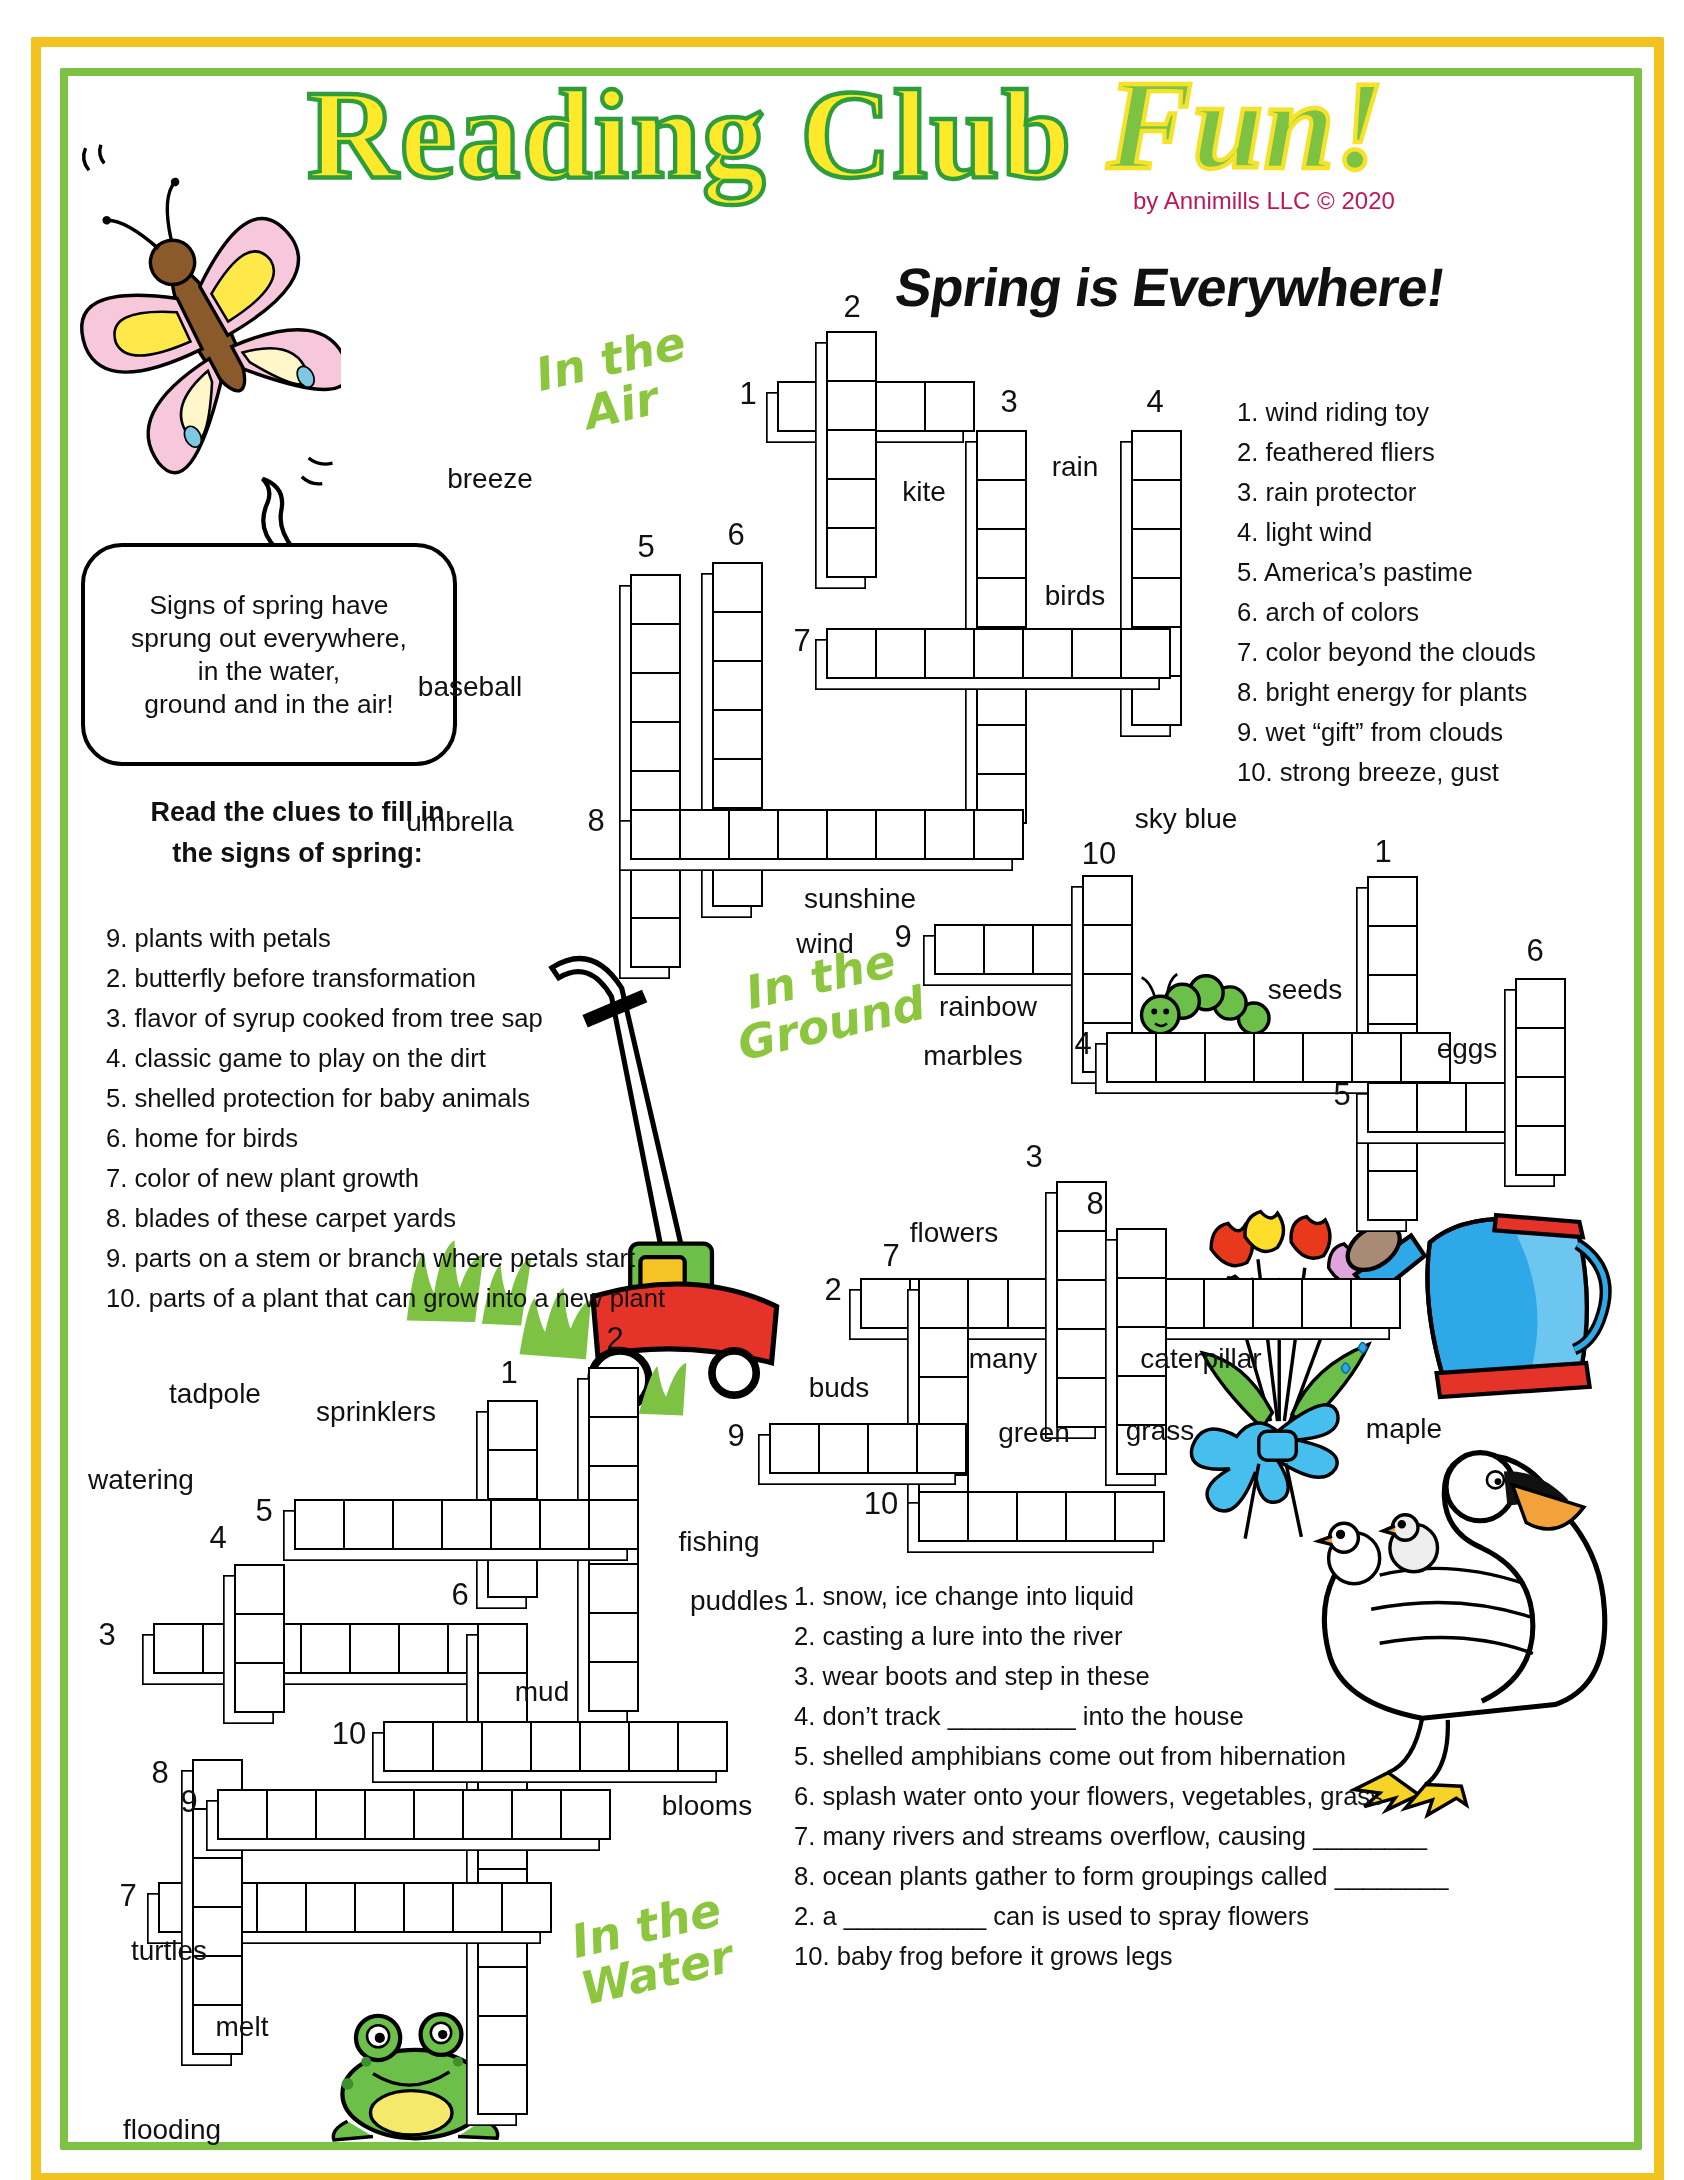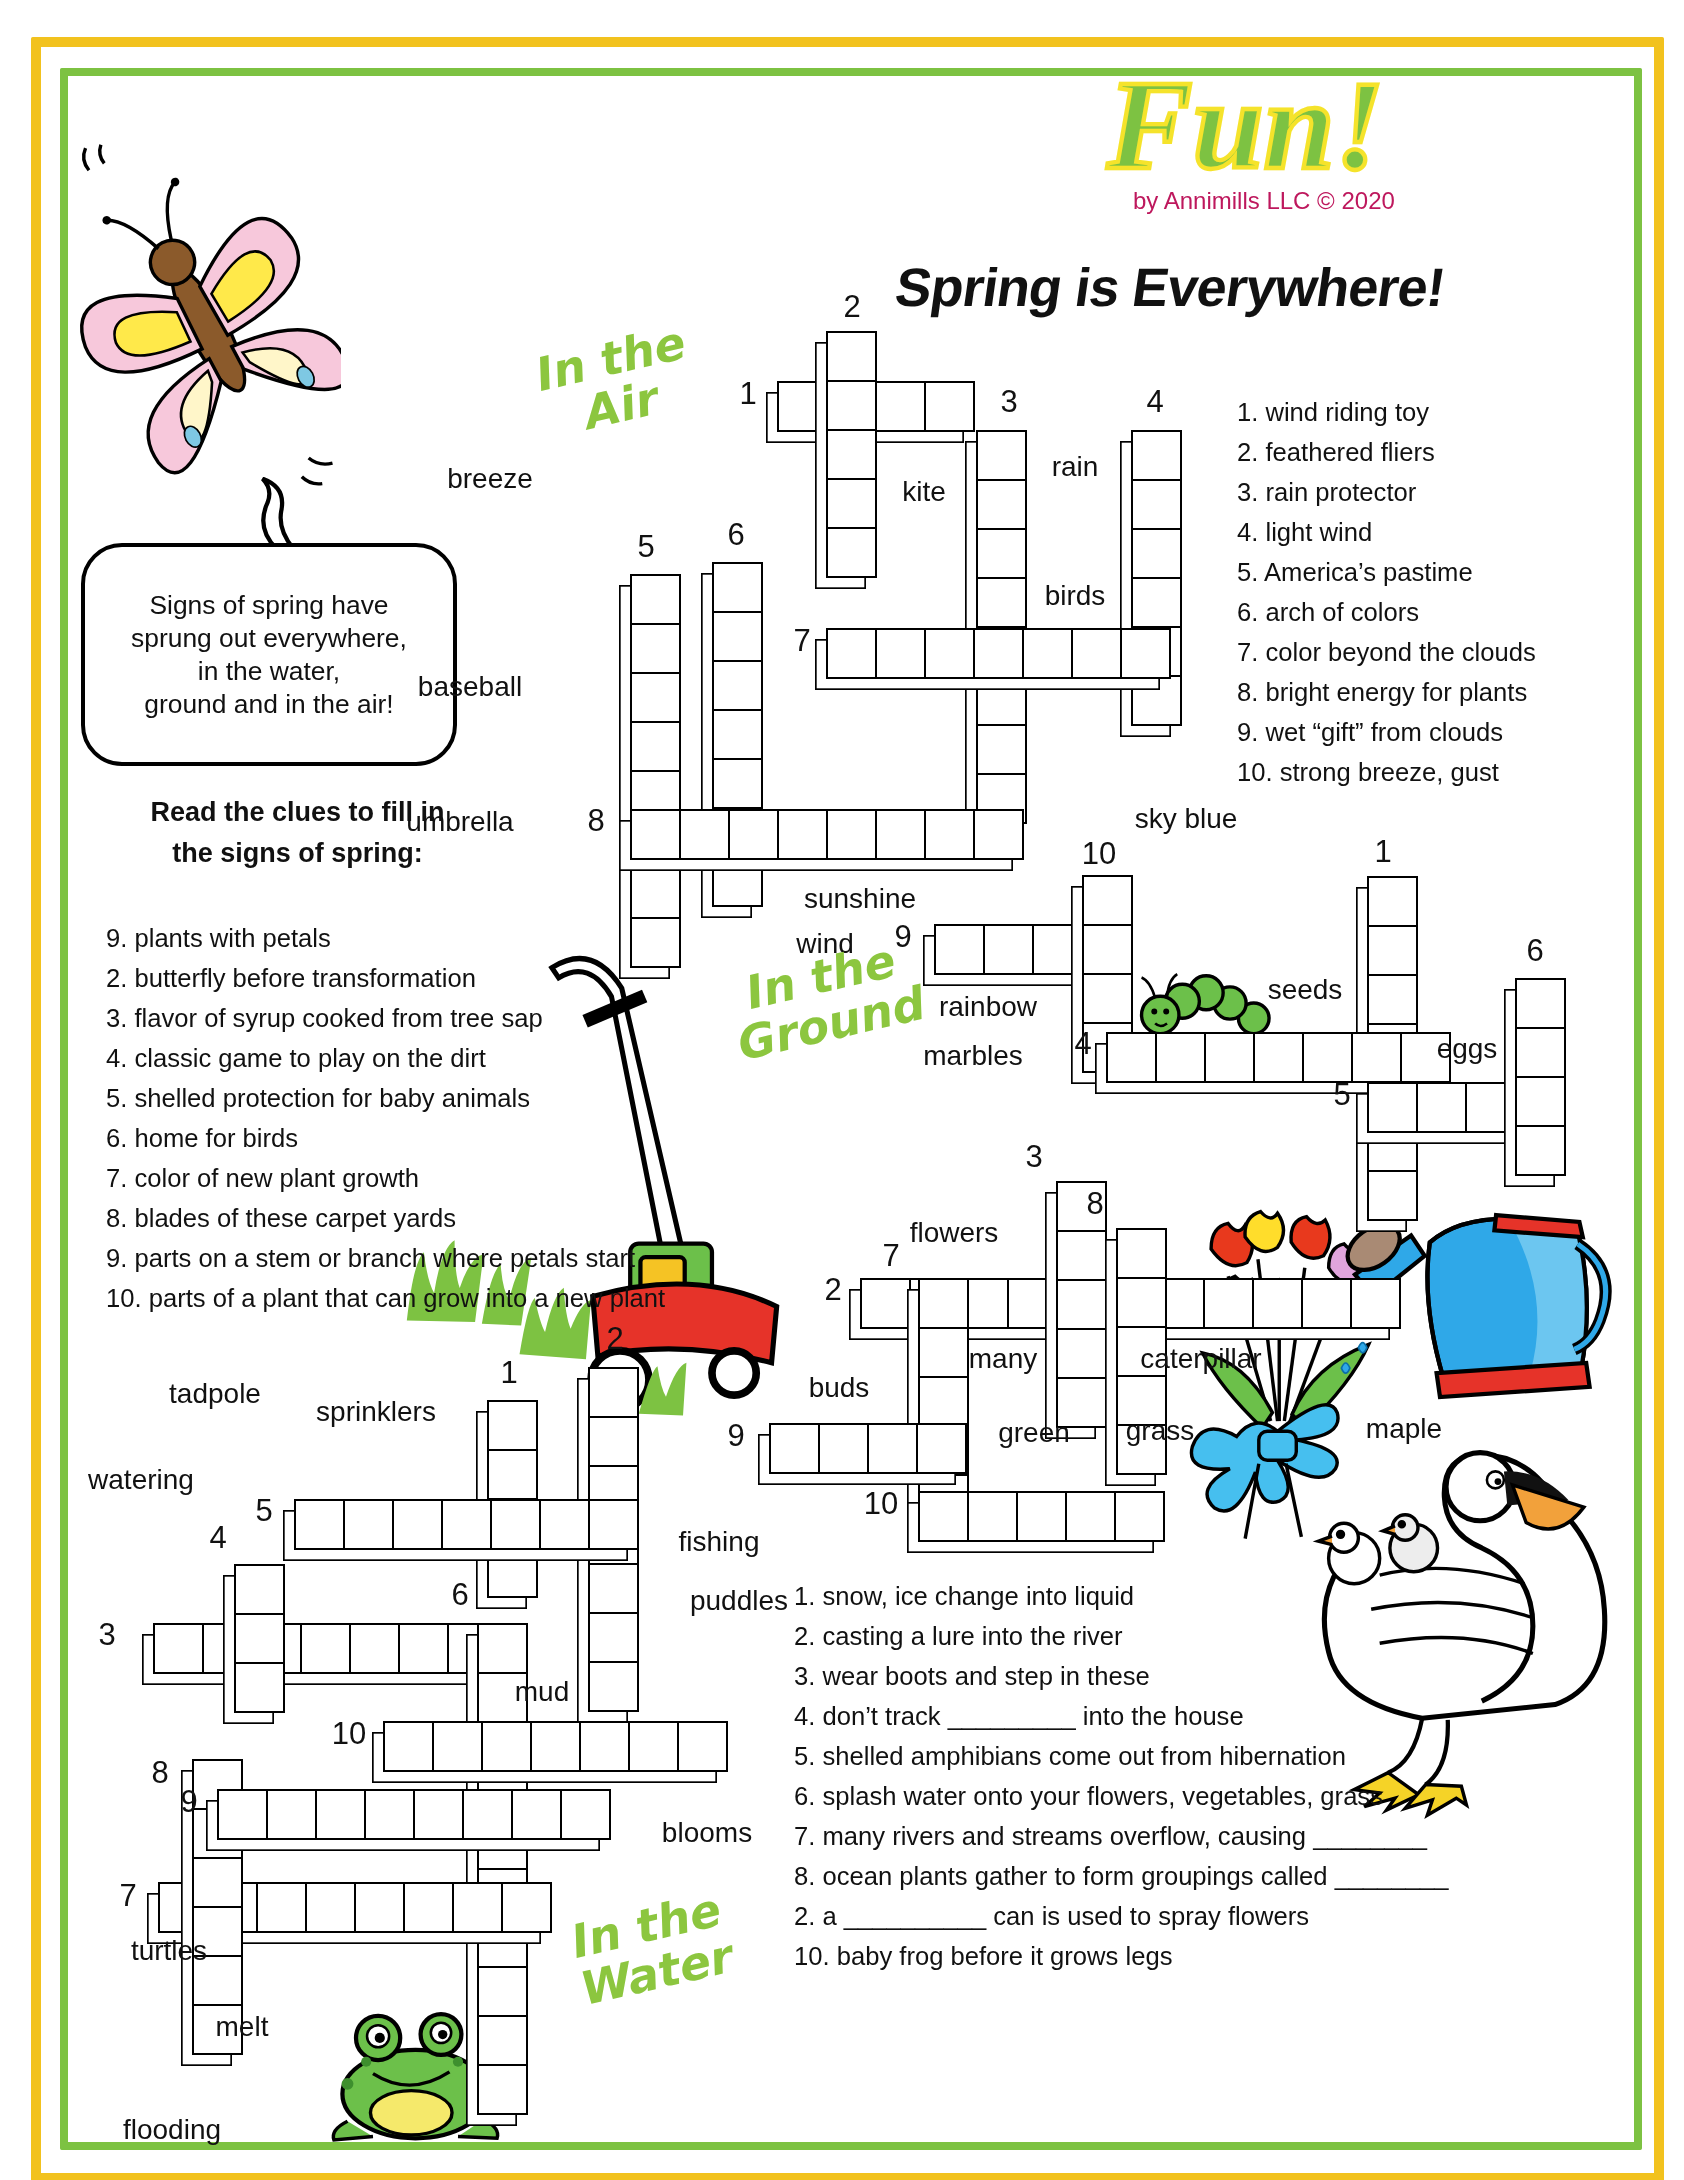--- a/index.html
+++ b/index.html
@@ -40,20 +40,21 @@
   #instructions{left:89px;top:792px;width:417px;text-align:center;font-weight:bold;font-size:27px;line-height:41px;}
   svg{display:block;}
 </style>
 </head>
 <body>
 
 <div id="page">
   <div class="frame" id="frame-yellow"></div>
   <div class="frame" id="frame-green"></div>
 
+  <div class="abs" id="title-main">Reading Club</div>
   <div class="abs" id="title-accent">Fun!</div>
   <div class="abs" id="byline">by Annimills LLC © 2020</div>
   <div class="abs" id="subtitle">Spring is Everywhere!</div>
 
   <div class="abs" style="left:60px;top:119px;">
     <svg width="281" height="392" viewBox="0 0 330 460">
       <g transform="rotate(-28 165 230)">
         <ellipse cx="165" cy="250" rx="22" ry="80" fill="#8B5A2B" stroke="#000" stroke-width="4"></ellipse>
         <circle cx="165" cy="160" r="26" fill="#8B5A2B" stroke="#000" stroke-width="4"></circle>
         <path d="M158 138 Q140 90 120 80" fill="none" stroke="#000" stroke-width="4"></path>
@@ -567,19 +568,19 @@
       <div class="abs gnum" style="left:128px;top:1896px;">7</div>
       <div class="abs gnum" style="left:160px;top:1773px;">8</div>
       <div class="abs gnum" style="left:189px;top:1802px;">9</div>
       <div class="abs gnum" style="left:349px;top:1734px;">10</div>
       <div class="abs wb-label" style="left:215px;top:1394px;">tadpole</div>
       <div class="abs wb-label" style="left:376px;top:1412px;">sprinklers</div>
       <div class="abs wb-label" style="left:141px;top:1480px;">watering</div>
       <div class="abs wb-label" style="left:719px;top:1542px;">fishing</div>
       <div class="abs wb-label" style="left:542px;top:1692px;">mud</div>
       <div class="abs wb-label" style="left:739px;top:1601px;">puddles</div>
-      <div class="abs wb-label" style="left:707px;top:1806px;margin-top:27px;">blooms</div>
+      <div class="abs wb-label" style="left:707px;top:1806px;">blooms</div>
       <div class="abs wb-label" style="left:169px;top:1951px;">turtles</div>
       <div class="abs wb-label" style="left:242px;top:2027px;">melt</div>
       <div class="abs wb-label" style="left:172px;top:2130px;">flooding</div>
     </div>
 </div>
 
 
 </body></html>

